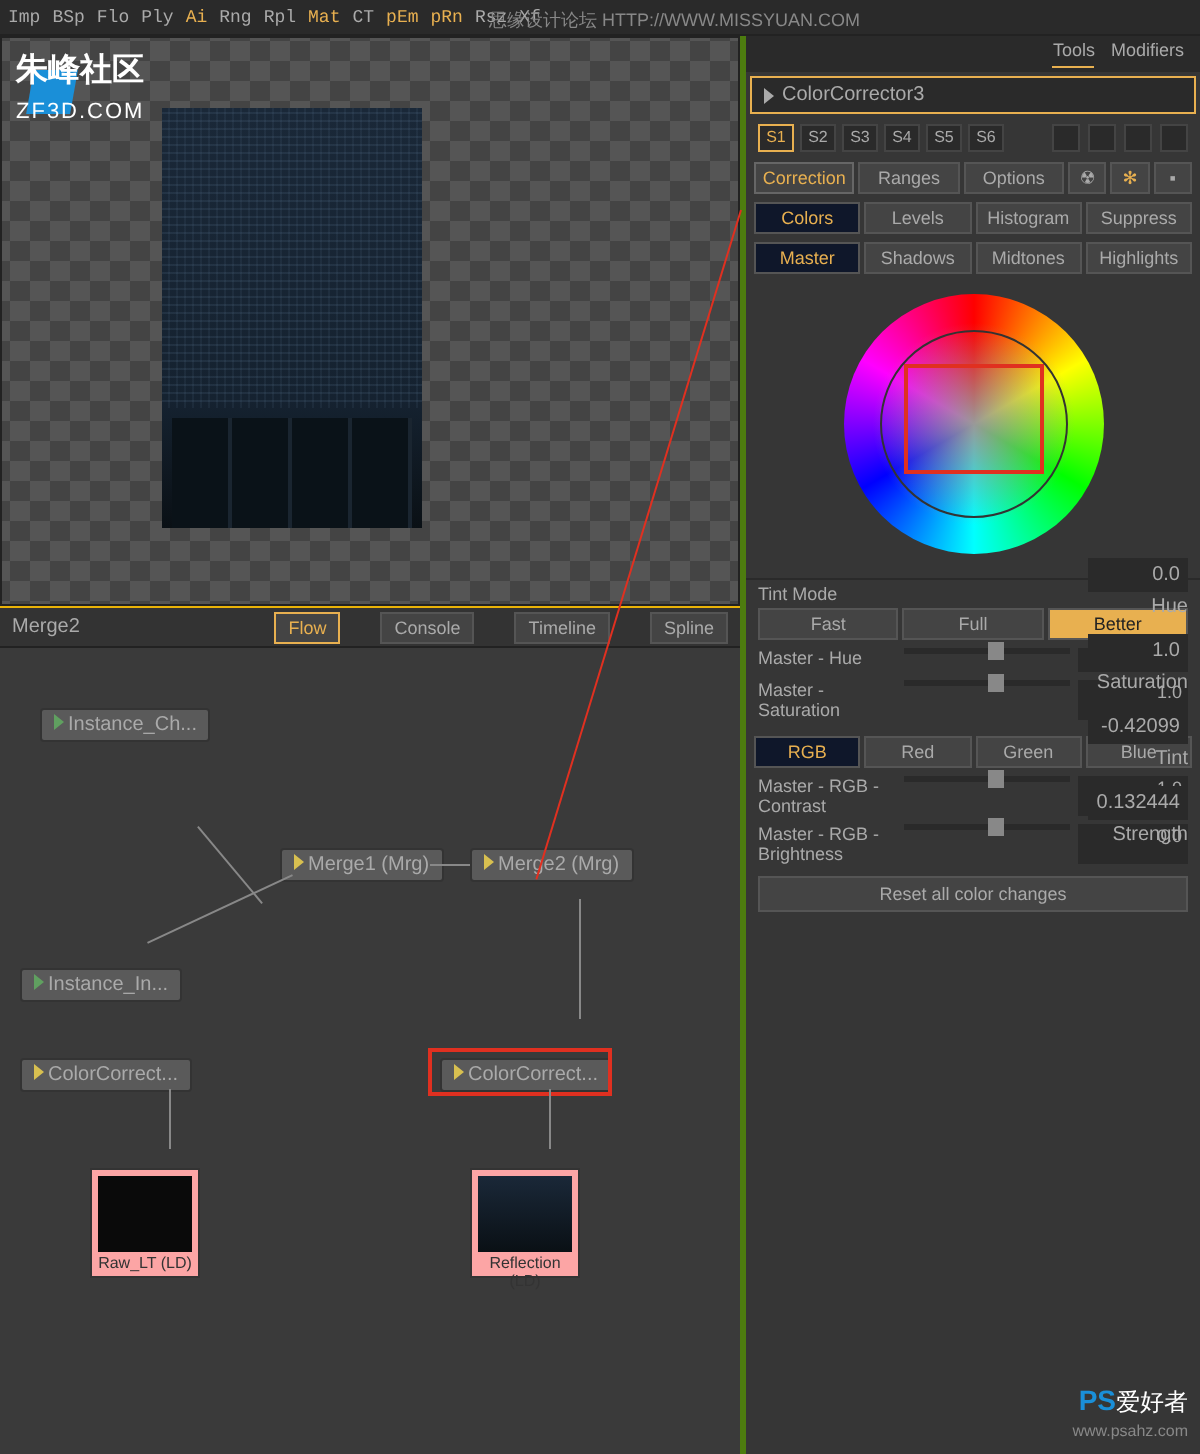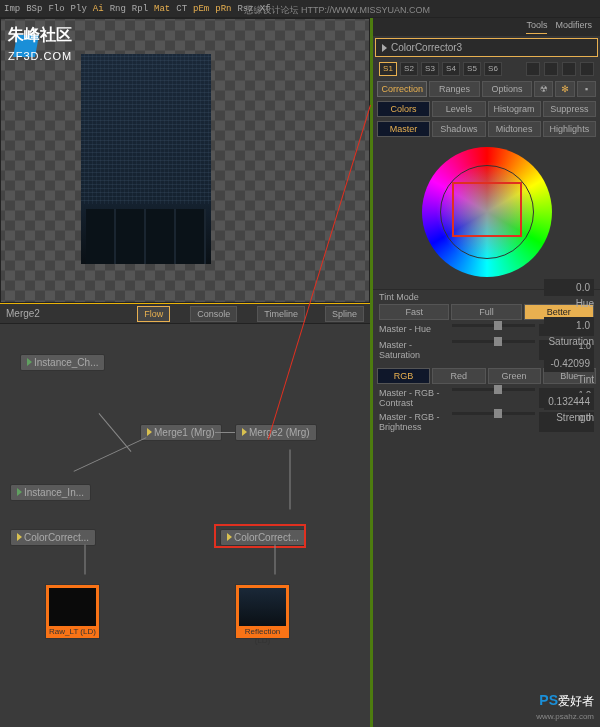--- a/index.html
+++ b/index.html
@@ -18,21 +18,21 @@
 .building::after{content:"";position:absolute;bottom:0;left:5px;right:5px;height:55px;background:repeating-linear-gradient(90deg,#0a1218 0 28px,#1a2530 28px 30px);}
 .nodeview{flex:1;background:#3a3a3a;position:relative;border-top:1px solid #eab308;}
 .nv-header{height:20px;background:#333;display:flex;align-items:center;padding:0 6px;border-bottom:1px solid #222;}
 .nv-tabs{position:absolute;top:2px;right:6px;display:flex;gap:20px;margin-left:12px;}
 .nv-tab{background:#444;padding:2px 6px;font-size:9px;border:1px solid #555;}
 .nv-tab.active{border-color:#e8b050;color:#e8b050;}
 .node{position:absolute;background:#5a5a5a;border:1px solid #333;padding:2px 6px;font-size:9px;border-radius:2px;white-space:nowrap;}
 .node .tri{display:inline-block;width:0;height:0;border-top:4px solid transparent;border-bottom:4px solid transparent;margin-right:2px;}
 .node .tri.y{border-left:5px solid #d8c050;}
 .node .tri.g{border-left:5px solid #60a060;}
-.nodethumb{position:absolute;width:55px;height:55px;background:#f97316;border:1px solid #333;padding:3px;}
+.nodethumb{position:absolute;width:55px;height:55px;background:#fca5a5;border:1px solid #333;padding:3px;}
 .nodethumb .inner{width:100%;height:38px;background:#0a0a0a;}
 .nodethumb .lbl{font-size:8px;text-align:center;margin-top:1px;color:#333;}
 .redbox{position:absolute;border:2px solid #e03020;}
 .redline{position:absolute;width:1px;background:#e03020;transform-origin:top;}
 .wire{position:absolute;height:1px;background:#888;}
 .right{flex:1;background:#363636;border-left:3px solid #4d7c0f;display:flex;flex-direction:column;}
 .r-toptabs{height:18px;display:flex;justify-content:flex-end;gap:8px;padding:2px 8px;background:#2a2a2a;}
 .r-toptabs span{font-size:9px;border-bottom:1px solid #e8b050;padding-bottom:1px;}
 .r-title{background:#2a2a2a;border:1px solid #e8b050;padding:3px 6px;margin:2px;display:flex;align-items:center;}
 .r-title .tri{display:inline-block;width:0;height:0;border-top:4px solid transparent;border-bottom:4px solid transparent;border-left:5px solid #aaa;margin-right:4px;}
@@ -226,20 +226,21 @@
       <div class="val">1.0</div>
     </div>
 
 
     <div class="slider-row">
       <div class="lbl">Master - RGB - Brightness</div>
       <div class="track"></div>
       <div class="val">0.0</div>
     </div>
 
+    <div class="resetbtn">Reset all color changes</div>
   </div>
 </div>
 
 <div class="redline" style="top:105px;left:370px;height:350px;transform:rotate(17deg)"></div>
 
 <div class="wm-br">
   <span class="ps">PS</span><span class="ps2">爱好者</span><br>
   <span class="url">www.psahz.com</span>
 </div>
 

